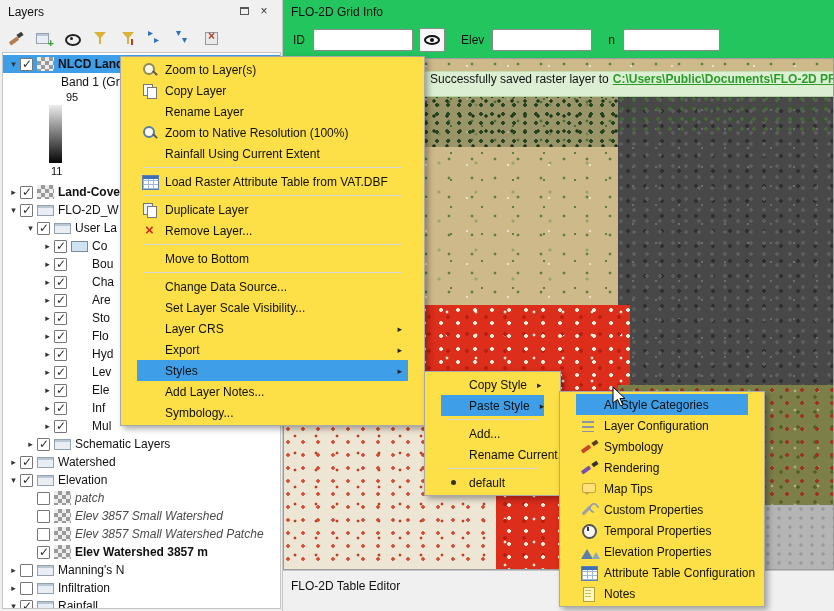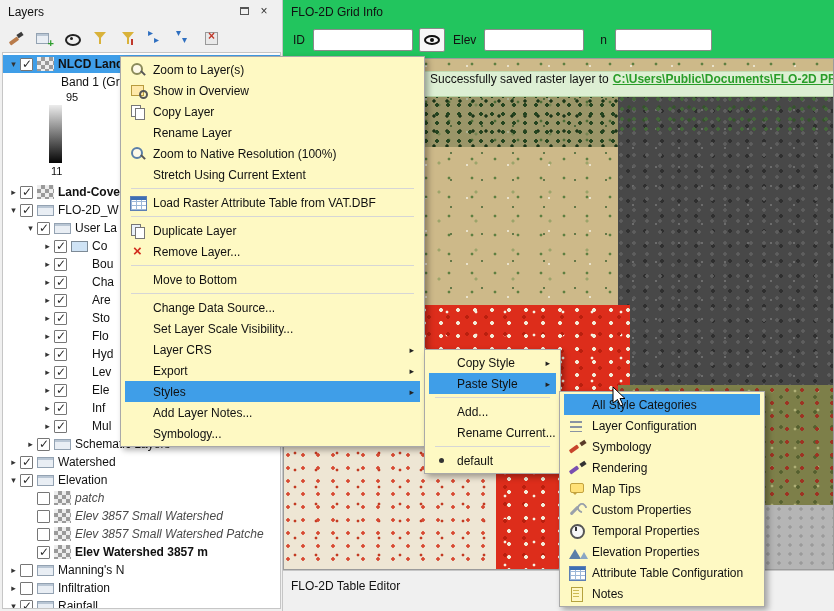--- a/index.html
+++ b/index.html
@@ -102,23 +102,23 @@
     background-size:15px 13px,17px 15px,23px 19px}
   #m-gray2{left:480px;top:446px;width:71px;height:66px;background:#b5b5b5;background-image:radial-gradient(circle at 4px 4px,#9a9a9a 1.4px,transparent 1.9px);background-size:11px 9px}
 
   #message-bar{position:absolute;left:0;top:12px;width:100%;height:26px;background:#ddefd3;border-top:1px solid #c3ddb4;border-bottom:1px solid #b5d4a4;display:flex;align-items:flex-start;padding-left:146px;z-index:5;white-space:nowrap;overflow:hidden}
   .msg-link{color:#2a9d2a;font-weight:bold;text-decoration:underline;margin-left:4px;cursor:pointer}
 
   
   #table-editor{position:absolute;left:283px;top:570px;width:551px;height:41px;background:#f0f0f0;border-top:1px solid #c6c6c6;padding:8px 0 0 8px}
 
   
-  .menu{position:absolute;background:#fef9c3;border:1px solid #a9a9a9;box-shadow:3px 3px 6px rgba(0,0,0,.33);padding:2px 4px;z-index:40}
+  .menu{position:absolute;background:#fde047;border:1px solid #a9a9a9;box-shadow:3px 3px 6px rgba(0,0,0,.33);padding:2px 16px;z-index:40}
   #context-menu{left:120px;top:56px;width:305px}
-  #styles-menu{left:424px;top:349px;width:137px;z-index:45}
+  #styles-menu{left:424px;top:371px;width:137px;z-index:45}
   #paste-menu{left:559px;top:391px;width:206px;z-index:50}
   .mi{display:flex;align-items:center;height:21px;padding:0 6px 0 4px;white-space:nowrap}
   .mi.hl{background:#3f9ee8}
   .mic{flex:0 0 20px;height:16px;position:relative;margin-right:4px}
   .mlb{flex:1 1 auto;padding-right:10px}
   .sub{width:10px;text-align:right;color:#222;font-size:9px}
   .sub.has-sub::before{content:"▸"}
   .msep{height:1px;background:#d6d6d6;margin:3px 6px}
   
   .ic-zoom::before,.ic-zoom100::before{content:"";position:absolute;left:2px;top:1px;width:8px;height:8px;border:2px solid #8a8a5a;border-radius:50%;background:#fdf9e8}
@@ -360,21 +360,21 @@
   <section id="grid-info">
     <div class="panel-titlebar">
       <span>FLO-2D Grid Info</span>
     </div>
     <div class="gi-row">
       <span class="gi-label">ID</span>
       <input class="gi-input" style="width: 100px;" value="">
       <button class="eye-btn">
           <span class="eye-ico"></span>
         </button>
-      <span class="gi-label" style="">Elev</span>
+      <span class="gi-label" style="margin-left:8px">Elev</span>
       <input class="gi-input" style="width: 100px;" value="">
       <span class="gi-label" style="margin-left:8px">n</span>
       <input class="gi-input" style="width: 97px;" value="">
     </div>
   </section>
 
   <div id="map">
     <div class="mlayer" id="m-tan-spk"></div>
     <div class="mlayer" id="m-darkband"></div>
     <div class="mlayer" id="m-gray"></div>
@@ -394,42 +394,37 @@
     <span>FLO-2D Table Editor</span>
   </div>
 
   <div class="menu" id="context-menu">
     <div class="mi">
         <span class="mic ic-zoom"></span>
         <span class="mlb">Zoom to Layer(s)</span>
         <span class="sub"></span>
       </div>
       <div class="mi">
-        <span class="mic ic-overview"></span>
-        <span class="mlb">Show in Overview</span>
-        <span class="sub"></span>
-      </div>
-      <div class="mi">
         <span class="mic ic-copy"></span>
         <span class="mlb">Copy Layer</span>
         <span class="sub"></span>
       </div>
       <div class="mi">
         <span class="mic"></span>
         <span class="mlb">Rename Layer</span>
         <span class="sub"></span>
       </div>
       <div class="mi">
         <span class="mic ic-zoom100"></span>
         <span class="mlb">Zoom to Native Resolution (100%)</span>
         <span class="sub"></span>
       </div>
       <div class="mi">
         <span class="mic"></span>
-        <span class="mlb">Stretch Using Current Extent</span>
+        <span class="mlb">Rainfall Using Current Extent</span>
         <span class="sub"></span>
       </div>
       <div class="msep"></div>
       <div class="mi">
         <span class="mic ic-table"></span>
         <span class="mlb">Load Raster Attribute Table from VAT.DBF</span>
         <span class="sub"></span>
       </div>
       <div class="msep"></div>
       <div class="mi">

